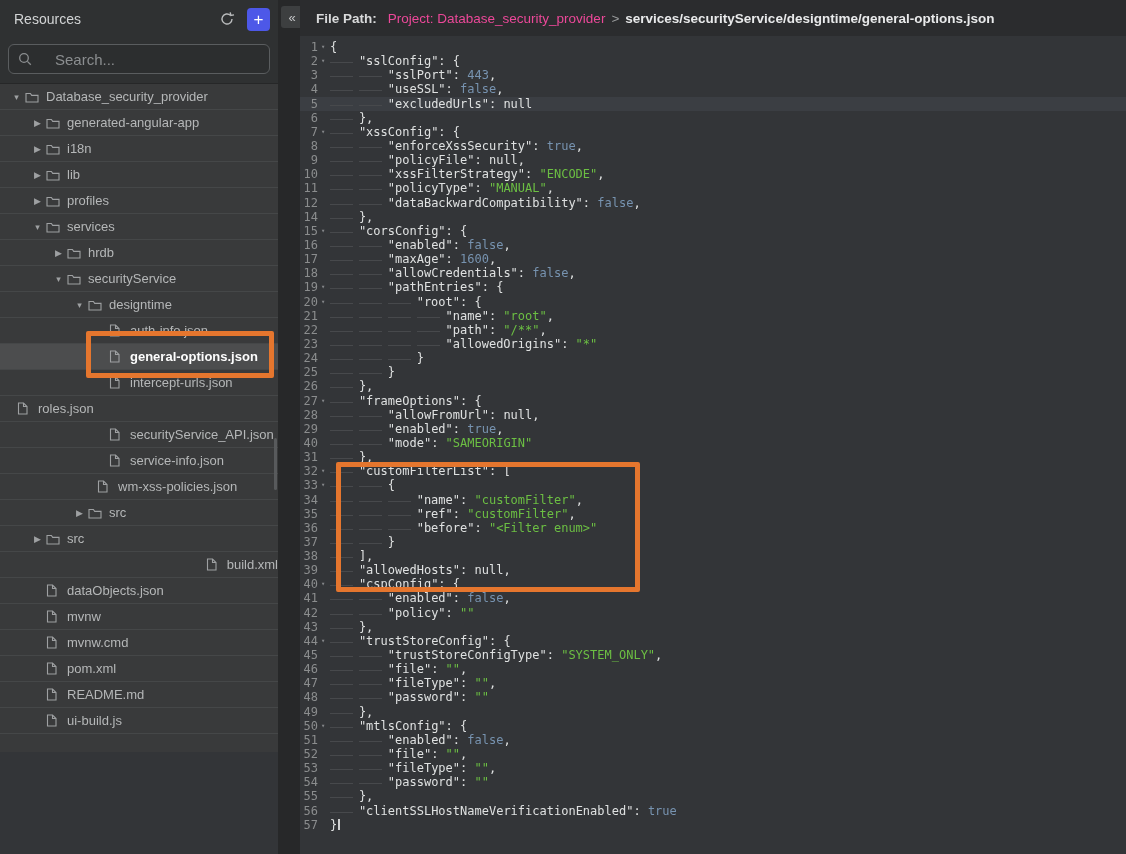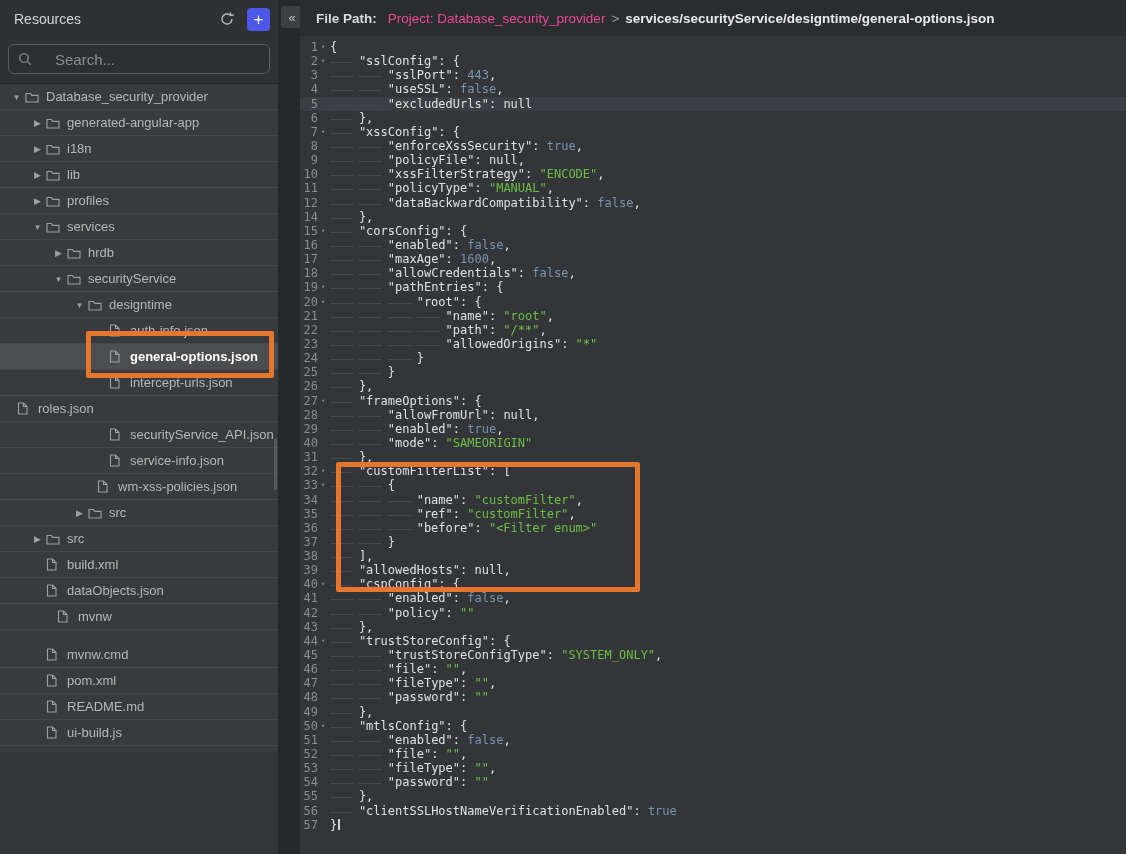--- a/index.html
+++ b/index.html
@@ -260,51 +260,51 @@
         </div>
         <div class="trow" style="padding-left: 29px;">
           <span class="arrow">▶</span>
           <span class="ticon">
             <svg width="14" height="12" viewBox="0 0 14 12">
               <path d="M1 2.5h4.4l1.3 1.9H13V11H1z" fill="none" stroke="#9ea0a2" stroke-width="1.1"></path>
             </svg>
           </span>
           <span class="tlabel">src</span>
         </div>
-        <div class="trow" style="padding-left: 29px;">
+        <div class="trow" style="padding-left: 29px; justify-content: flex-end;">
           <span class="arrow"></span>
           <span class="ticon">
             <svg width="11" height="13" viewBox="0 0 11 13">
               <path d="M1.5 1h5L10 4.5V12H1.5z" fill="none" stroke="#9ea0a2" stroke-width="1.1"></path>
               <path d="M6.5 1v3.5H10" fill="none" stroke="#9ea0a2" stroke-width="1.1"></path>
             </svg>
           </span>
           <span class="tlabel">build.xml</span>
         </div>
         <div class="trow" style="padding-left: 29px;">
           <span class="arrow"></span>
           <span class="ticon">
             <svg width="11" height="13" viewBox="0 0 11 13">
               <path d="M1.5 1h5L10 4.5V12H1.5z" fill="none" stroke="#9ea0a2" stroke-width="1.1"></path>
               <path d="M6.5 1v3.5H10" fill="none" stroke="#9ea0a2" stroke-width="1.1"></path>
             </svg>
           </span>
           <span class="tlabel">dataObjects.json</span>
         </div>
-        <div class="trow" style="padding-left: 40px;">
+        <div class="trow" style="padding-left: 29px;">
           <span class="arrow"></span>
           <span class="ticon">
             <svg width="11" height="13" viewBox="0 0 11 13">
               <path d="M1.5 1h5L10 4.5V12H1.5z" fill="none" stroke="#9ea0a2" stroke-width="1.1"></path>
               <path d="M6.5 1v3.5H10" fill="none" stroke="#9ea0a2" stroke-width="1.1"></path>
             </svg>
           </span>
           <span class="tlabel">mvnw</span>
         </div>
-        <div class="trow" style="padding-left: 29px; margin-top: 12px;">
+        <div class="trow" style="padding-left: 29px;">
           <span class="arrow"></span>
           <span class="ticon">
             <svg width="11" height="13" viewBox="0 0 11 13">
               <path d="M1.5 1h5L10 4.5V12H1.5z" fill="none" stroke="#9ea0a2" stroke-width="1.1"></path>
               <path d="M6.5 1v3.5H10" fill="none" stroke="#9ea0a2" stroke-width="1.1"></path>
             </svg>
           </span>
           <span class="tlabel">mvnw.cmd</span>
         </div>
         <div class="trow" style="padding-left: 29px;">

